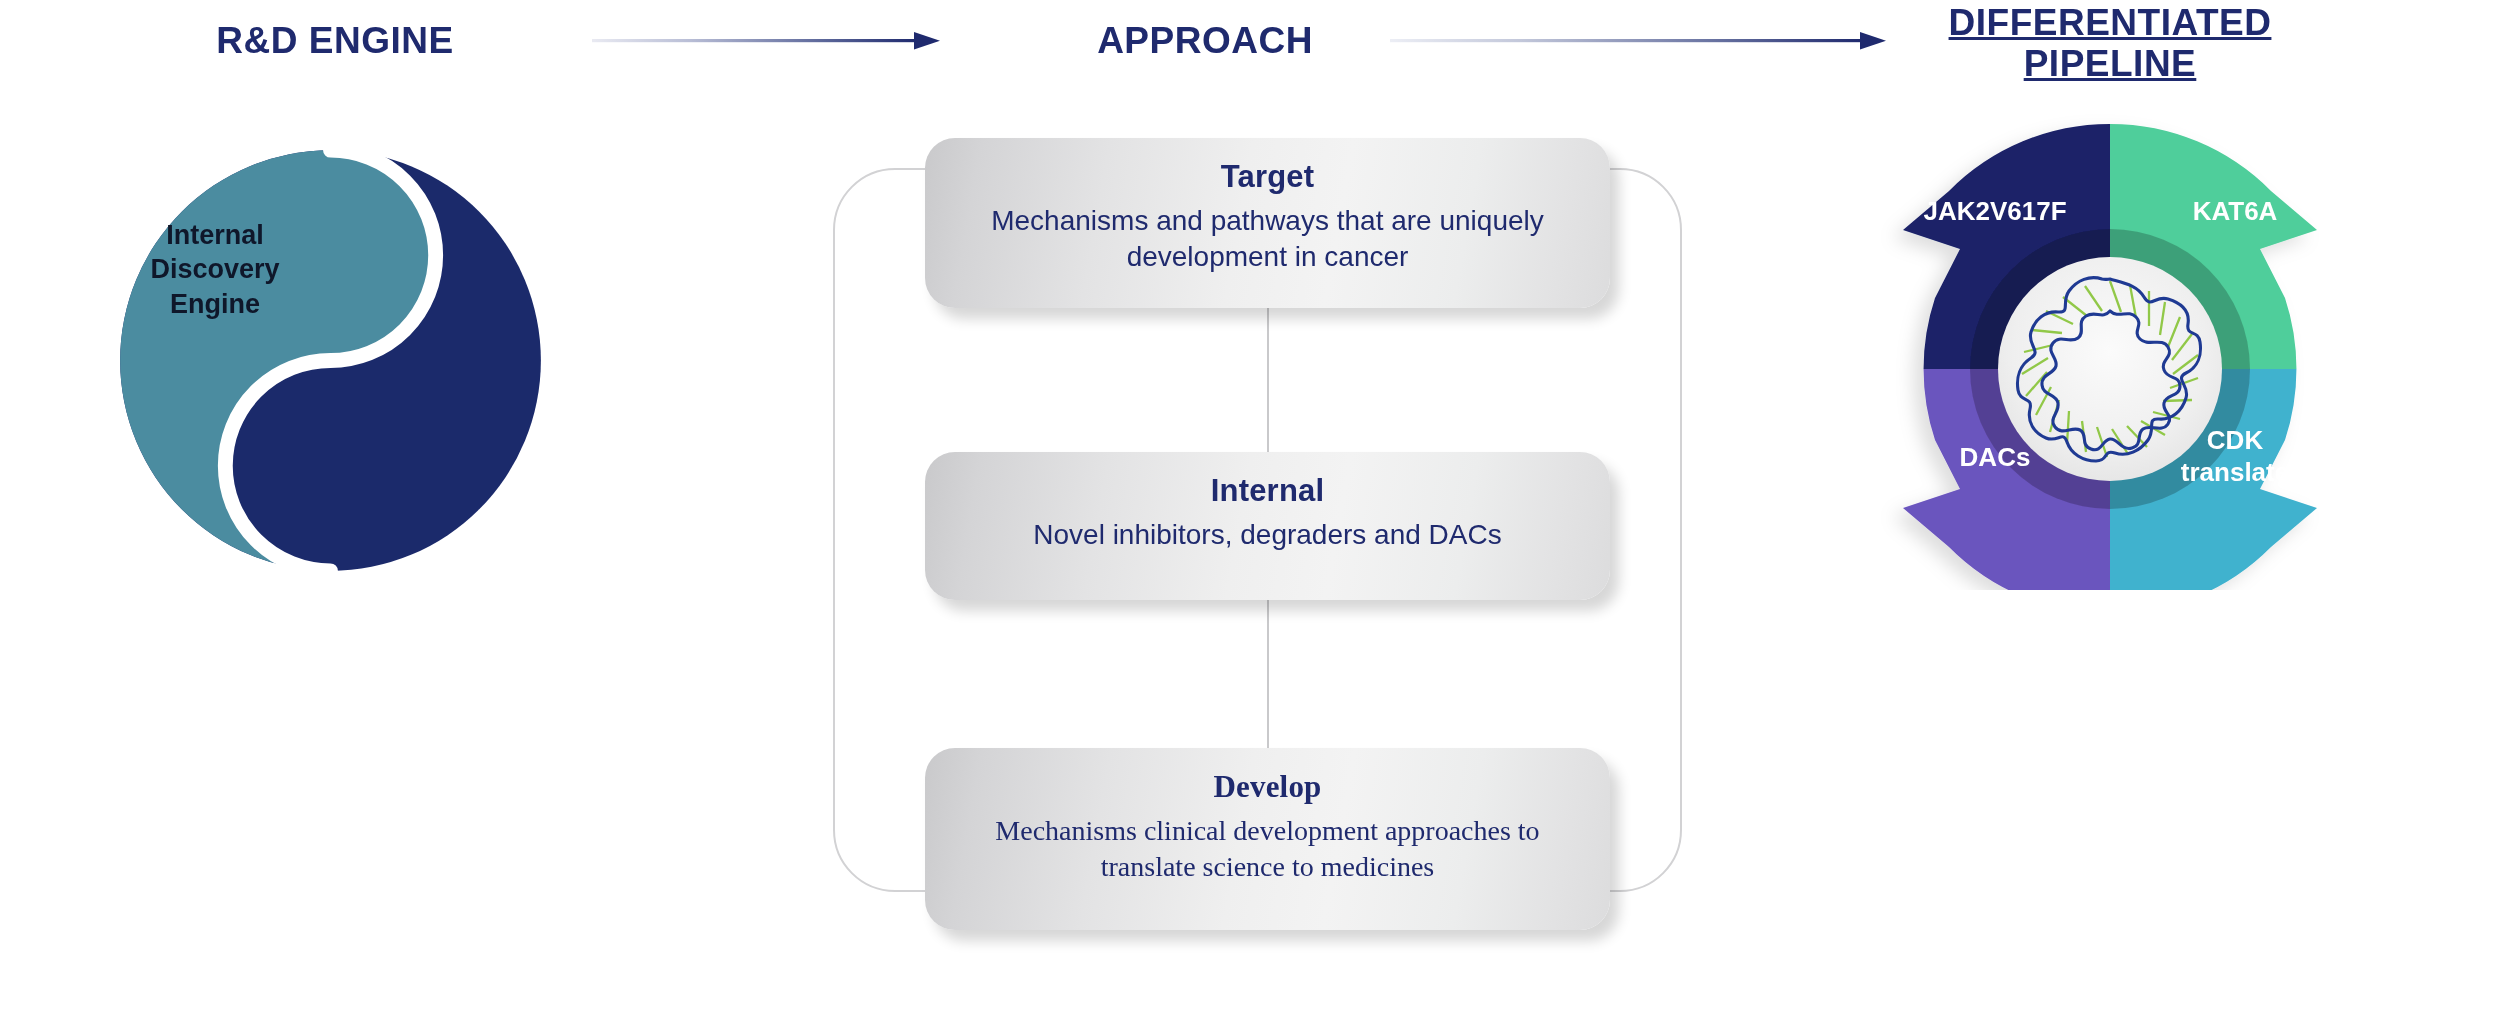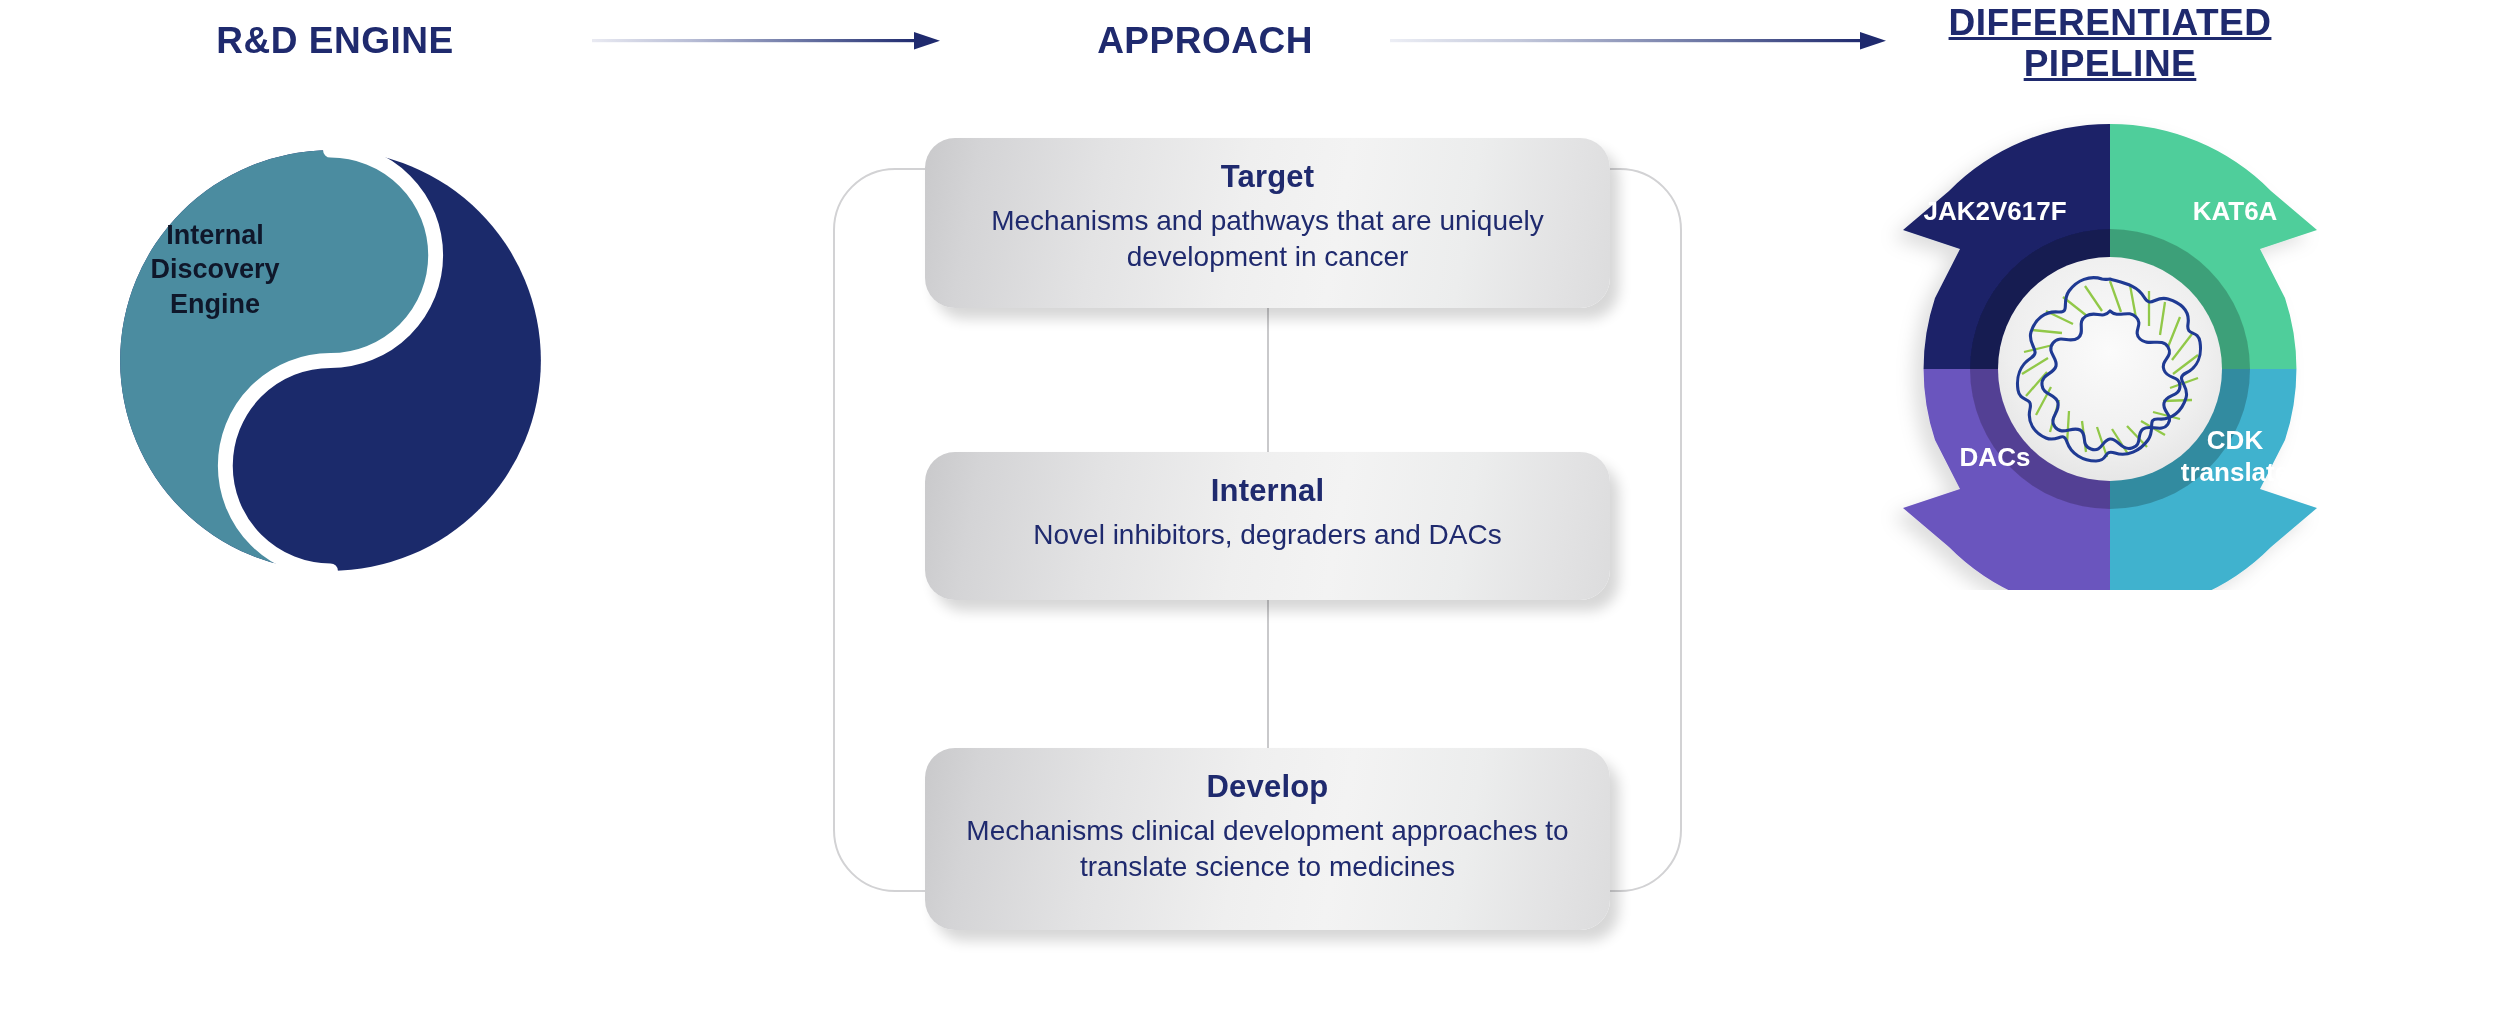--- a/index.html
+++ b/index.html
@@ -71,21 +71,21 @@
         #efefef 46%, #f3f3f3 60%, #eceded 78%,
         #e2e2e3 92%, #dcdcdd 100%);
     box-shadow: 9px 11px 13px rgba(0,0,0,0.16);
     box-sizing: border-box;
     padding: 22px 30px 20px 30px;
     text-align: center;
     color: #1F2A6E;
   }
   #card-target  { top: 138px; height: 170px; }
   #card-discover{ top: 452px; height: 148px; }
-  #card-develop { top: 748px; height: 182px; }
+  #card-develop { top: 748px; height: 182px; font-family: Liberation Serif, serif; }
 
   .card-title {
     font-size: 31px;
     font-weight: bold;
     line-height: 1.1;
     margin-bottom: 9px;
     letter-spacing: 0.2px;
   }
   .card-body {
     font-size: 28px;

